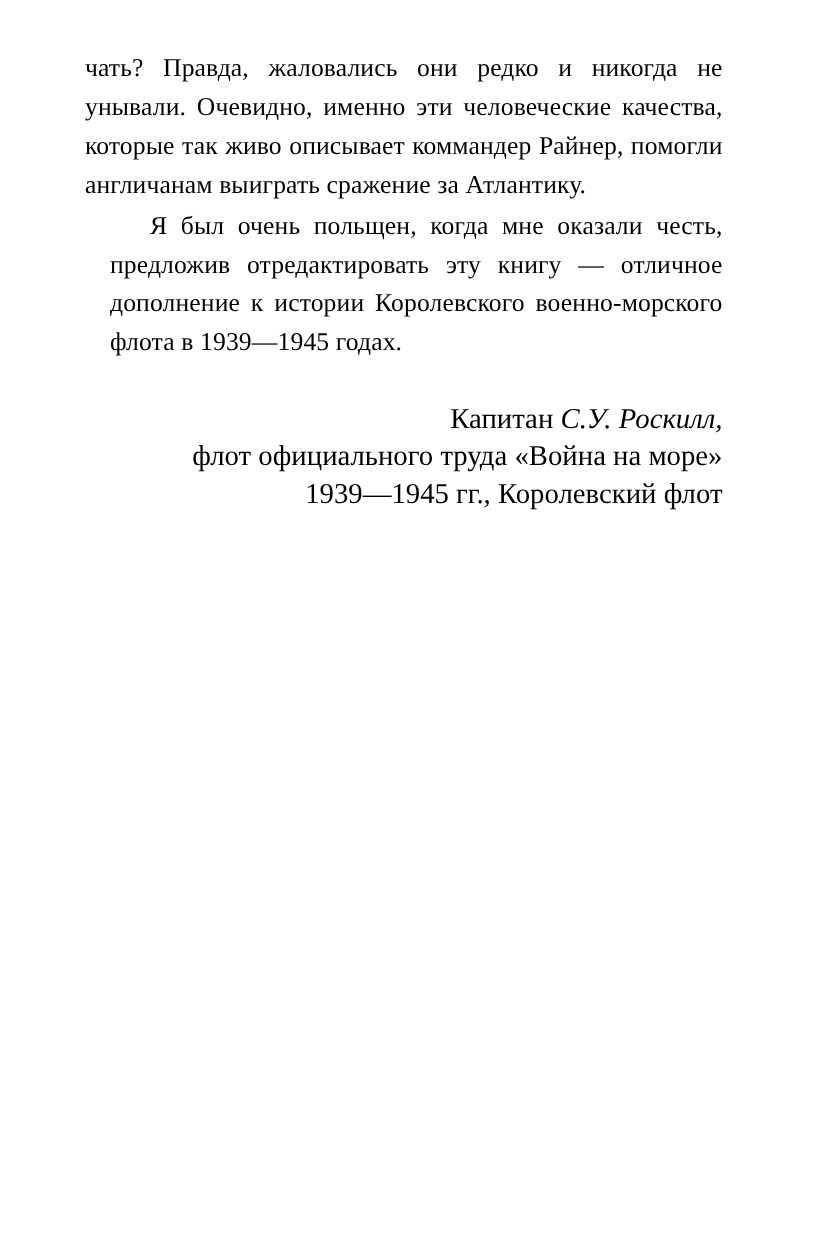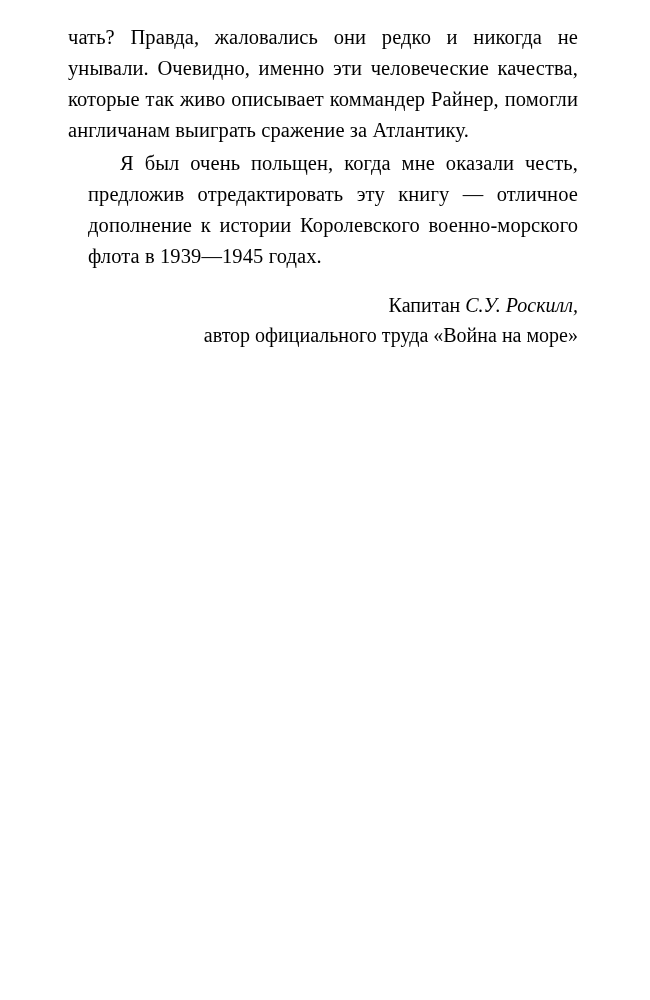--- a/index.html
+++ b/index.html
@@ -12,42 +12,42 @@
     height: 1000px;
     overflow: hidden;
     font-family: "Liberation Serif", serif;
     color: #000000;
   }
   .page {
     position: relative;
     width: 650px;
     height: 1000px;
     box-sizing: border-box;
-    padding: 22px 72px 0 68px;
+    padding: 40px 72px 0 68px;
   }
   .body-text {
     font-size: 20.5px;
     line-height: 31px;
     text-align: justify;
     text-justify: inter-word;
     letter-spacing: 0.1px;
   }
   .para {
     margin: 0;
   }
   .para + .para {
     margin-top: 2px;
   }
   .indent {
     text-indent: 32px;
     margin-left: 20px;
   }
   .signature {
-    margin-top: 18px;
-    font-size: 20px;
+    margin-top: 30px;
+    font-size: 23px;
     line-height: 30px;
     text-align: right;
   }
   .sig-line {
     display: block;
     white-space: nowrap;
   }
   .sig-name {
     font-style: italic;
   }
@@ -57,16 +57,17 @@
 
 <div class="page">
 
   <div class="body-text">
     <p class="para">чать? Правда, жаловались они редко и никогда не унывали. Очевидно, именно эти человеческие качества, которые так живо описывает коммандер Райнер, помогли англичанам выиграть сражение за Атлантику.</p>
     <p class="para indent">Я был очень польщен, когда мне оказали честь, предложив отредактировать эту книгу — отличное дополнение к истории Королевского военно-морского флота в 1939—1945 годах.</p>
   </div>
 
   <div class="signature">
     <span class="sig-line"><span>Капитан </span><span class="sig-name">С.У. Роскилл,</span></span>
-    <span class="sig-line">автор официального труда «Война на море»</span>
+    <span class="sig-line">флот официального труда «Война на море»</span>
+    <span class="sig-line">1939—1945 гг., Королевский флот</span>
   </div>
 
 </div>
 
 </body></html>

